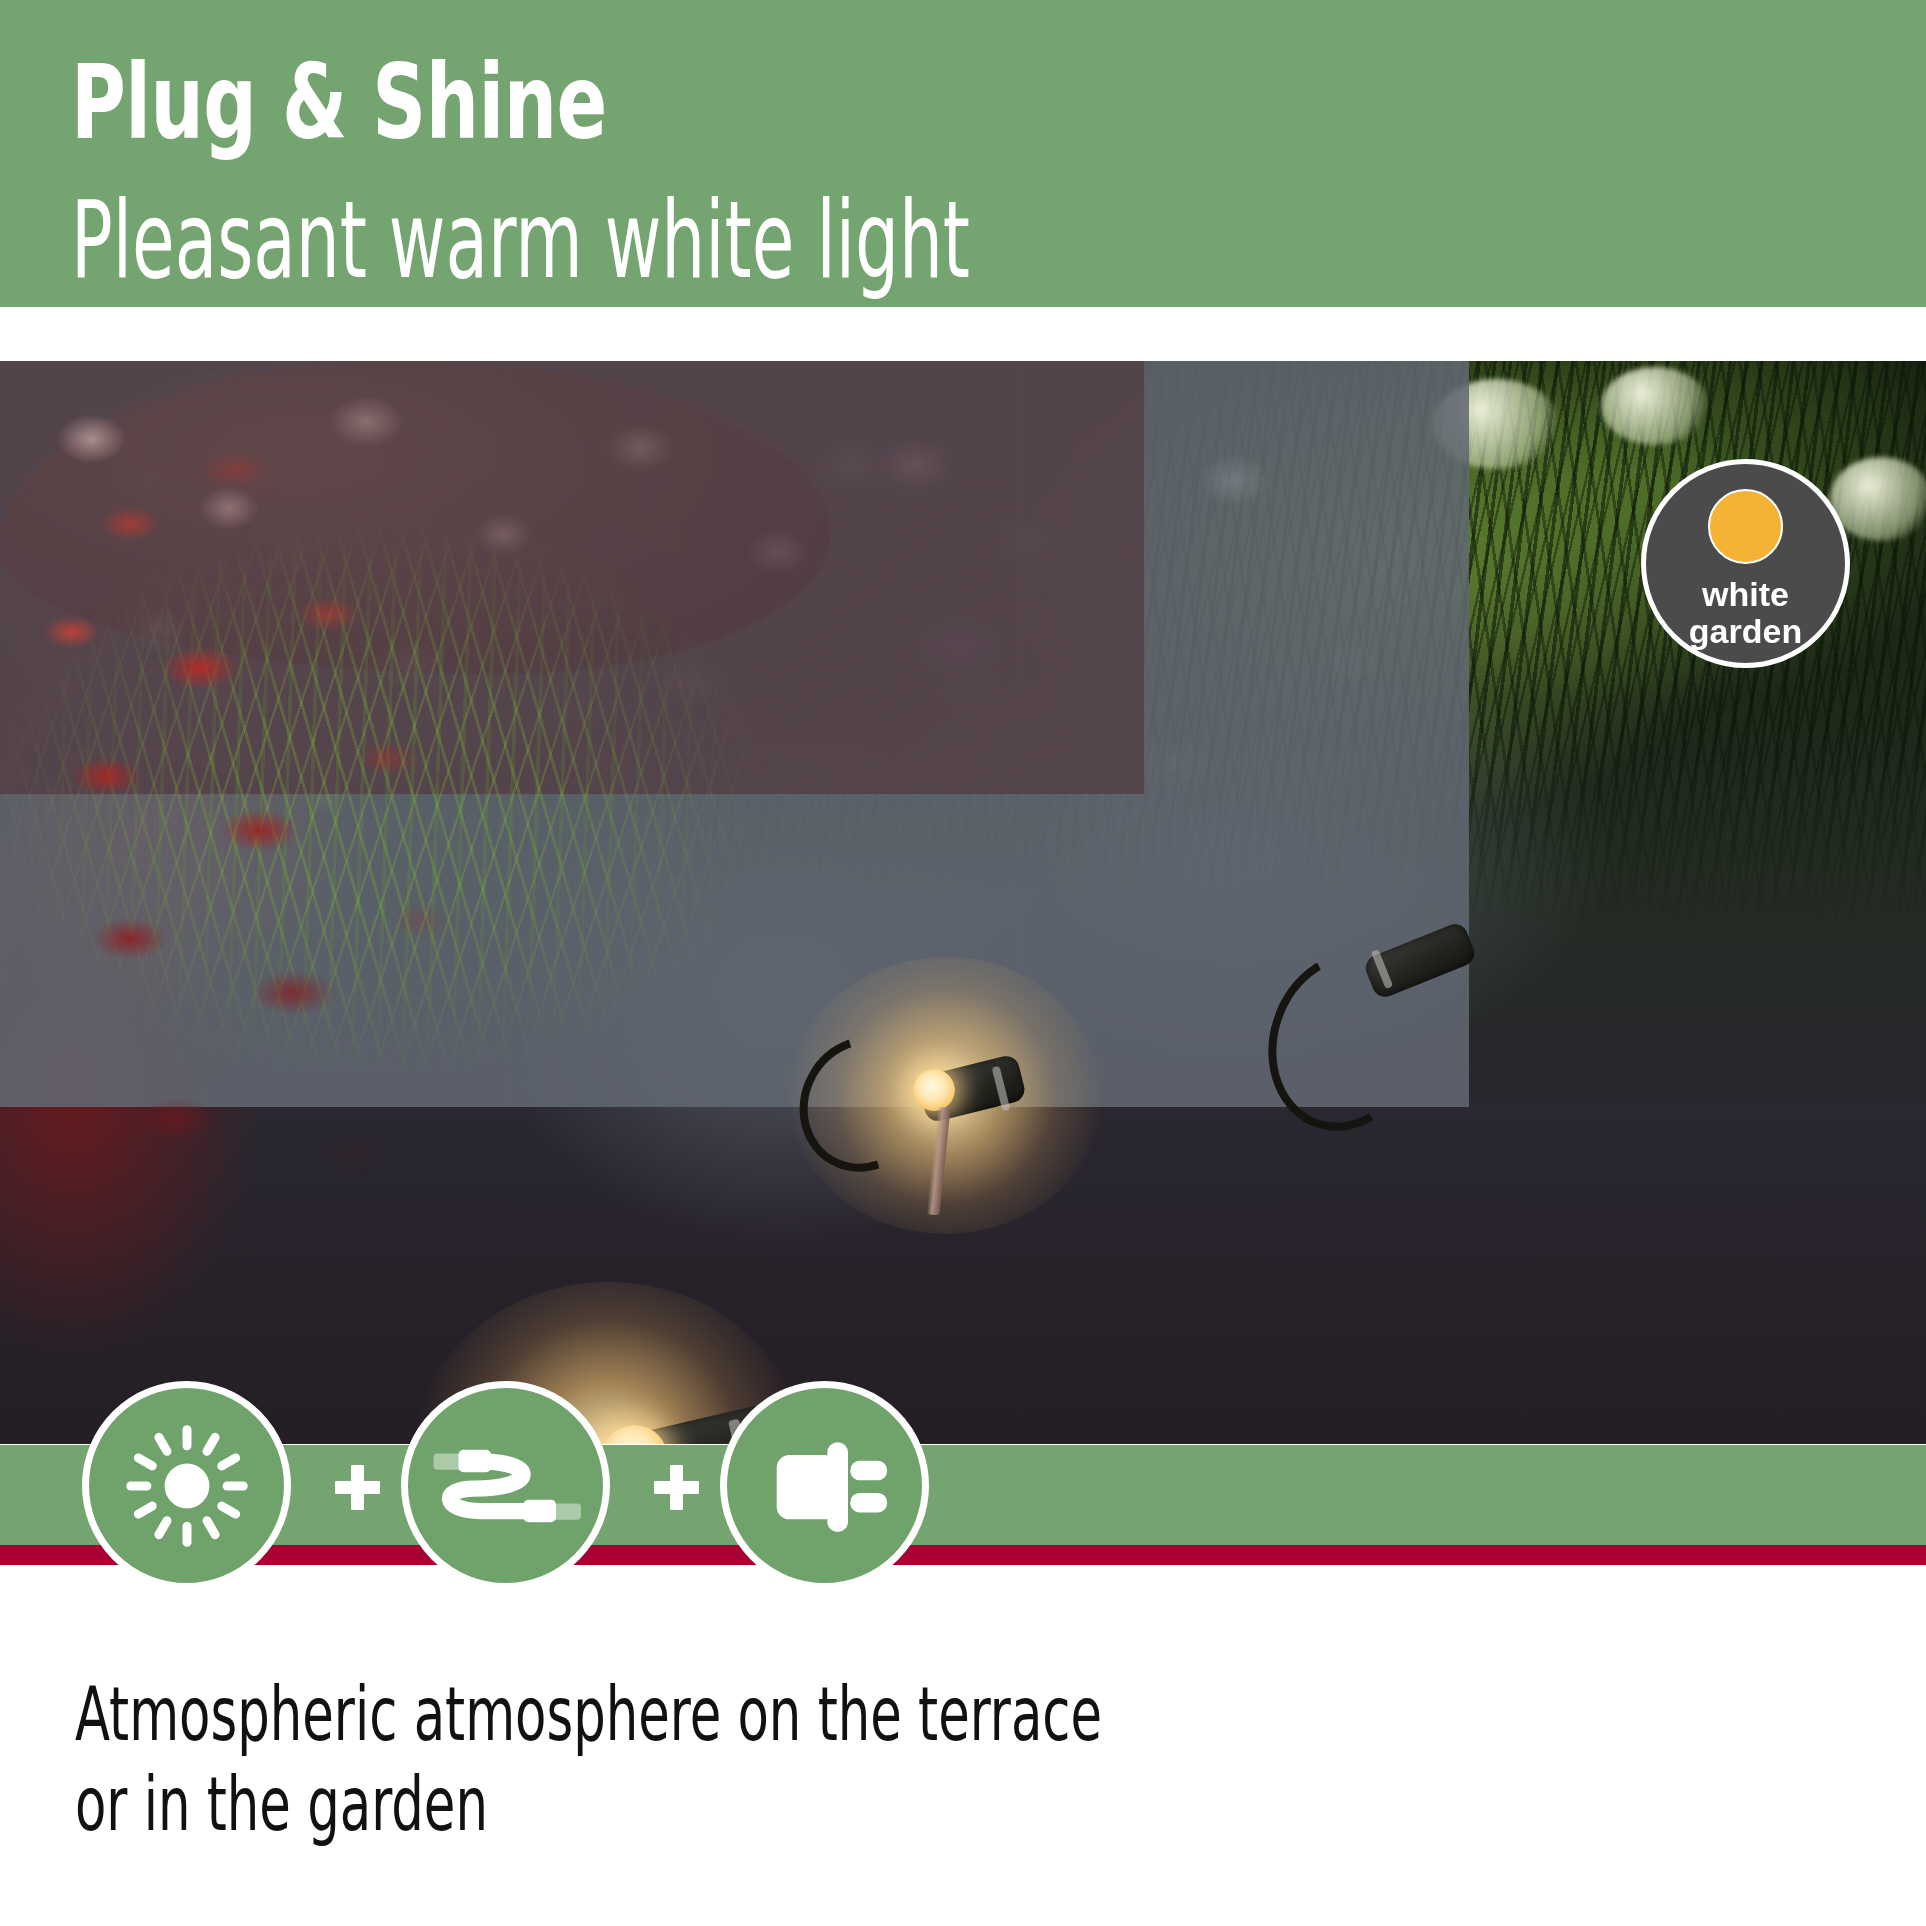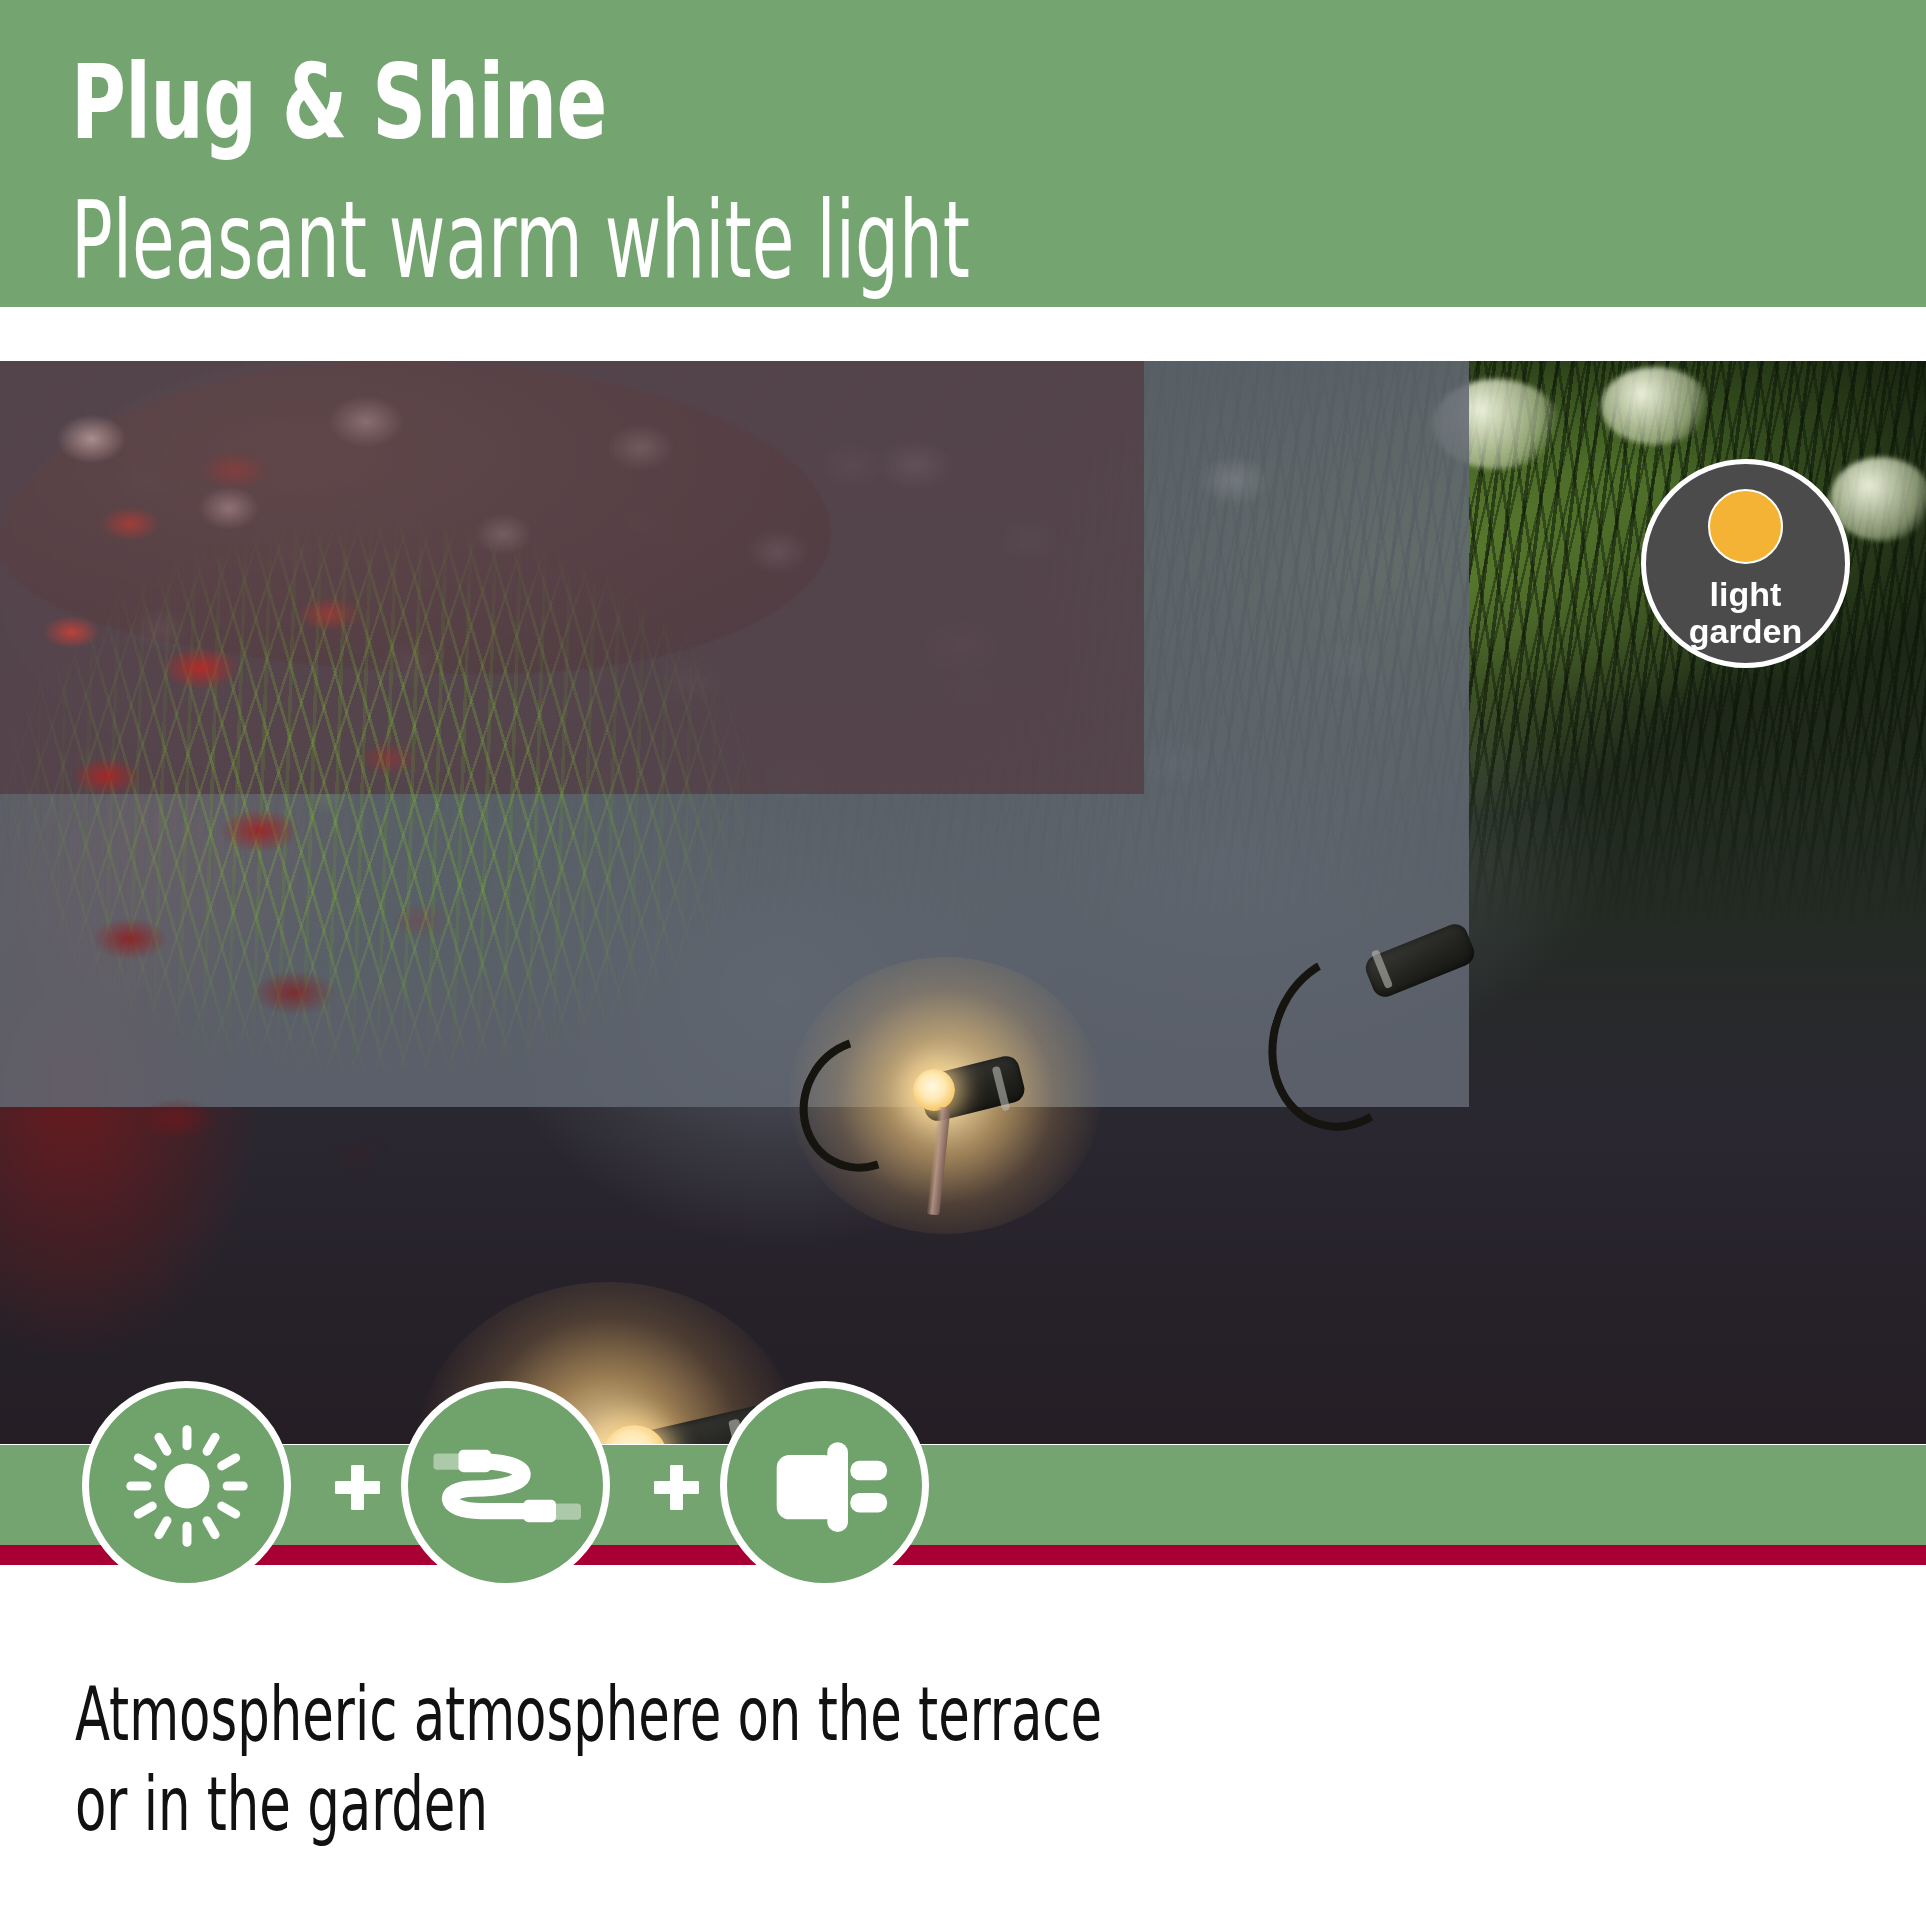--- a/index.html
+++ b/index.html
@@ -268,21 +268,21 @@
       <div class="body" style="left:120px;top:72px;width:156px;height:66px;transform:rotate(-13deg);"></div>
       <div class="collar" style="left:235px;top:71px;width:10.8px;height:63px;transform:rotate(-13deg);"></div>
       <div class="lens" style="left:101px;top:77px;width:67px;height:67px;"></div>
 
       <div class="cable" style="left:138px;top:66px;width:199px;height:253px;transform:rotate(-6deg);"></div>
     </div>
 
     <div style="position:absolute;left:1641px;top:98px;width:209px;height:209px;border-radius:50%;background:#4B4B4B;border:5.4px solid #ffffff;display:flex;flex-direction:column;align-items:center;">
       <div style="width:75px;height:75px;border-radius:50%;background:#F5B335;margin-top:25px;border:2.4px solid #ffffff;"></div>
       <div style="margin-top:12px;text-align:center;color:#fff;font-family:'Liberation Sans',sans-serif;font-weight:bold;font-size:34px;line-height:37px;">
-        <div>light</div>
+        <div>white</div>
         <div>garden</div>
       </div>
     </div>
   </div>
 
   <div class="band-green"></div>
   <div class="band-crimson"></div>
 
   <div class="feature-row">
 

